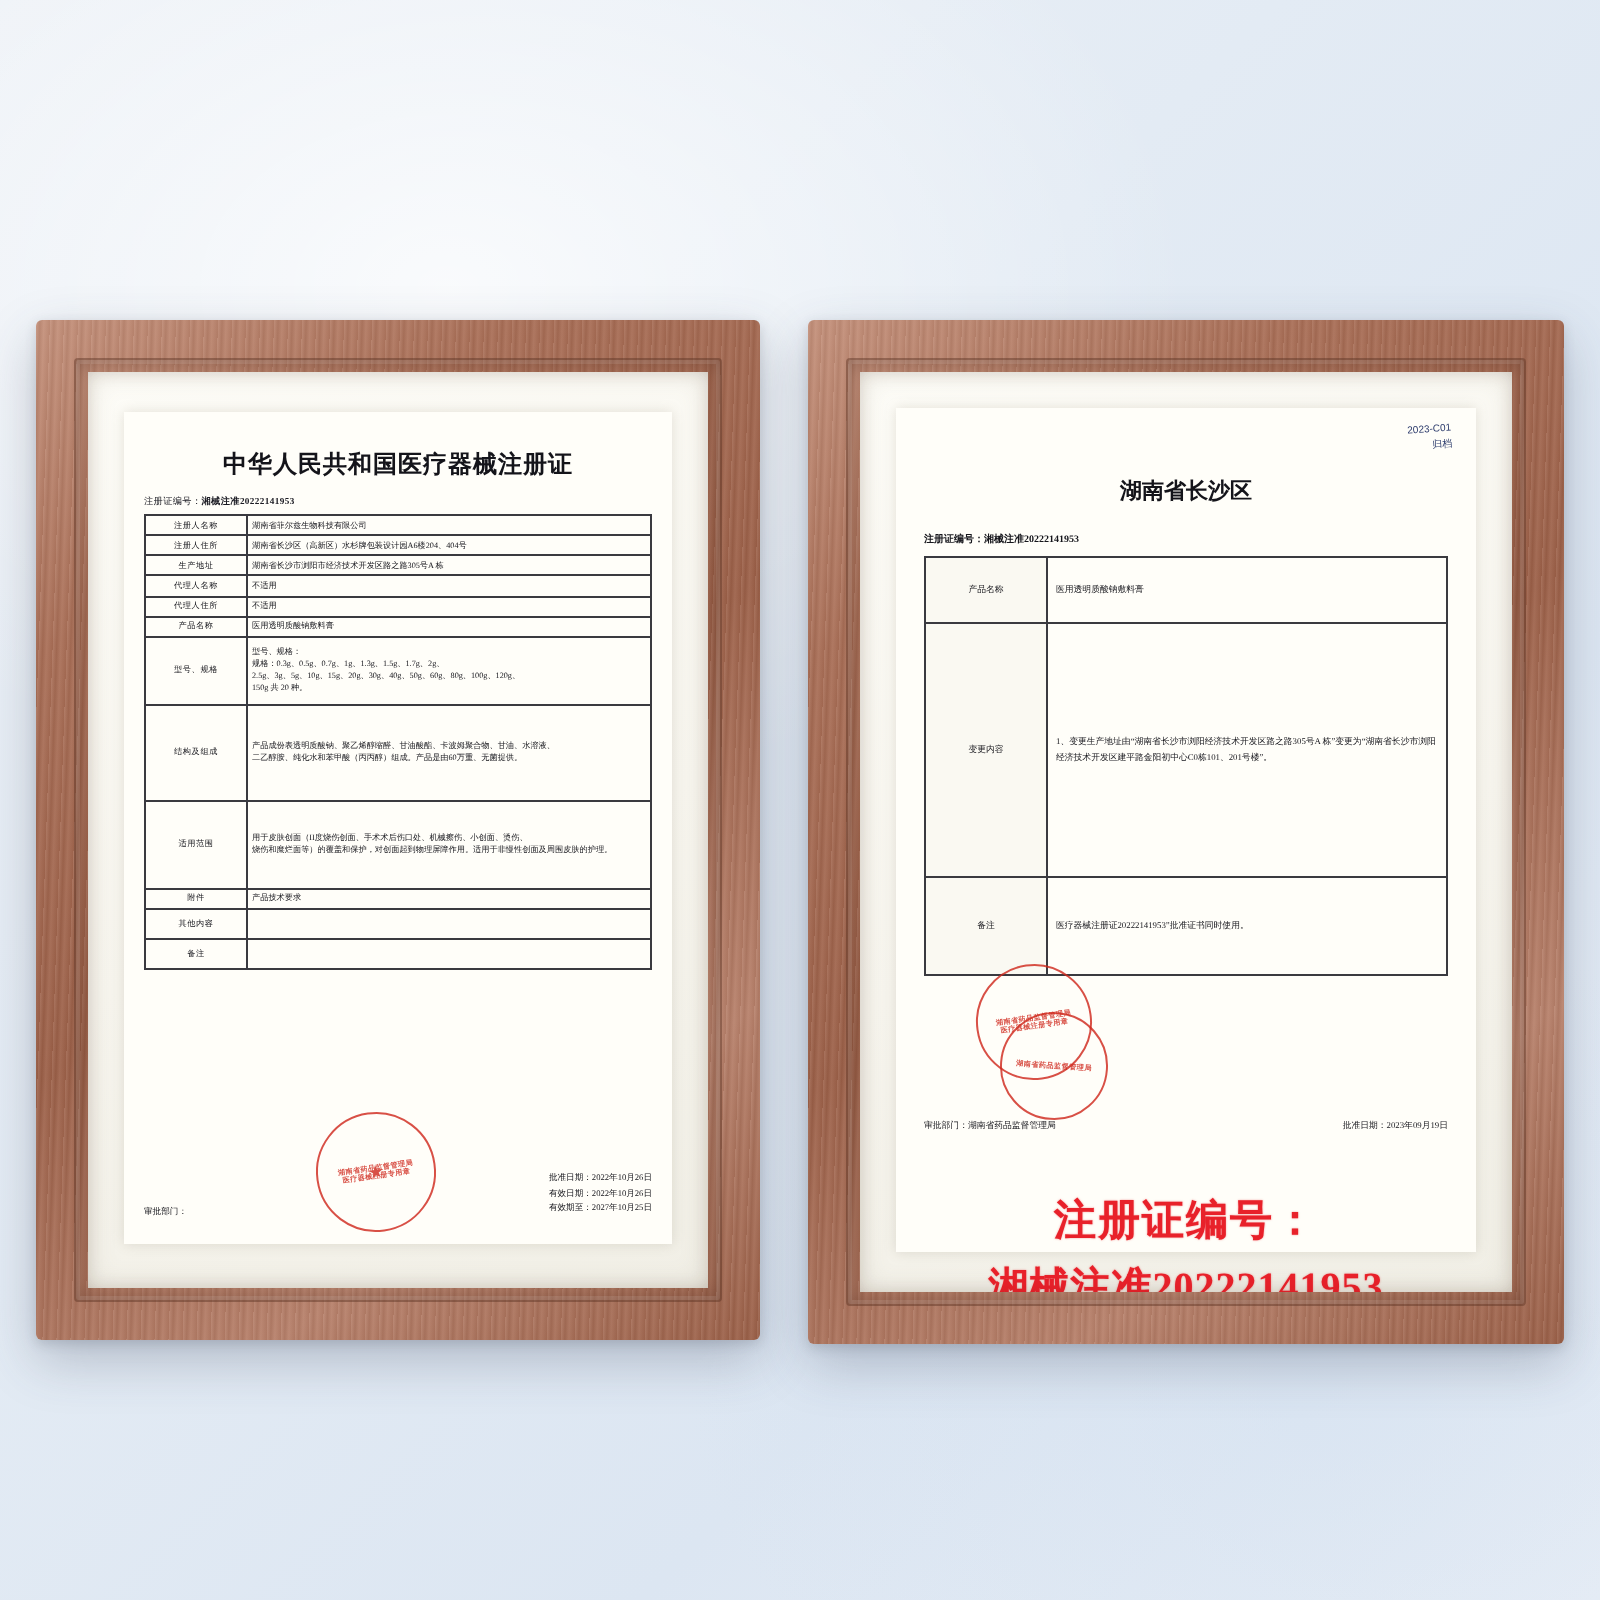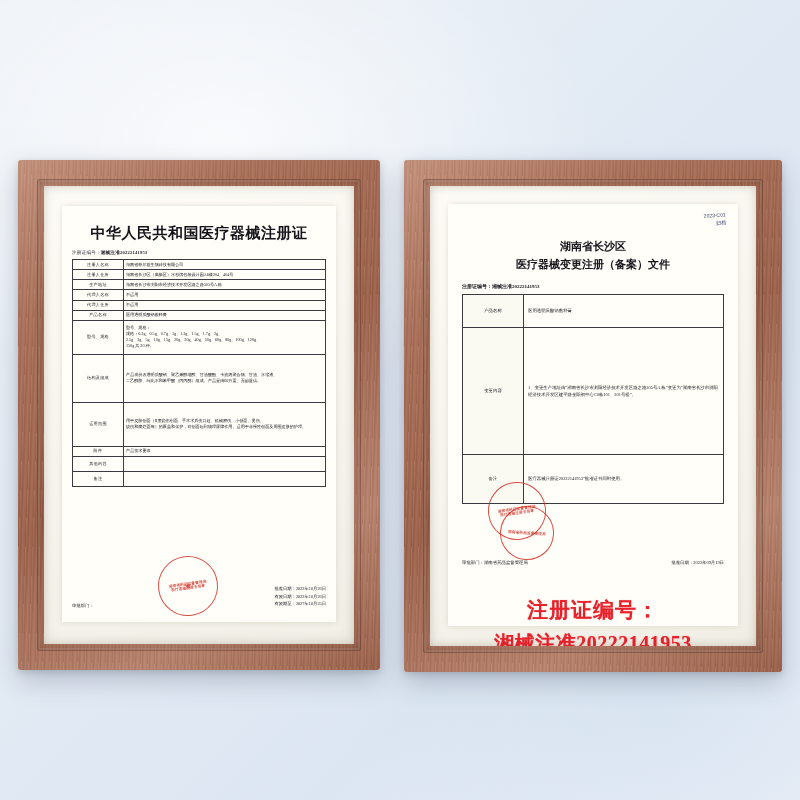--- a/index.html
+++ b/index.html
@@ -67,21 +67,21 @@
     background: #fffef9;
     box-sizing: border-box;
     box-shadow: 0 0 6px rgba(110,100,80,0.18);
   }
   .paper.left-paper  { left: 18px; top: 20px; right: 18px; bottom: 22px; }
   .paper.right-paper { left: 18px; top: 18px; right: 18px; bottom: 20px; }
 
   
   .cert-title {
     text-align: center;
-    font-size: 15px;
+    font-size: 12px;
     font-weight: bold;
     letter-spacing: 0.5px;
     color: #14141a;
     margin-top: 18px;
   }
   .cert-sub {
     font-size: 4.6px;
     color: #1a1a22;
     margin: 7px 0 4px 10px;
     letter-spacing: 0.2px;
@@ -325,21 +325,20 @@
 
   <div class="frame right">
     <div class="mat">
       <div class="paper right-paper">
 
         <div class="hand-note multiline">2023-C01
 归档</div>
 
         <div class="doc-title">
           <div>湖南省长沙区</div>
-          <div>医疗器械变更注册（备案）文件</div>
         </div>
 
         <div class="doc-sub">
           <span>注册证编号：</span><span>湘械注准20222141953</span>
         </div>
 
         <table class="doc">
           <tbody>
               <tr>
             <td class="lab">产品名称</td>

